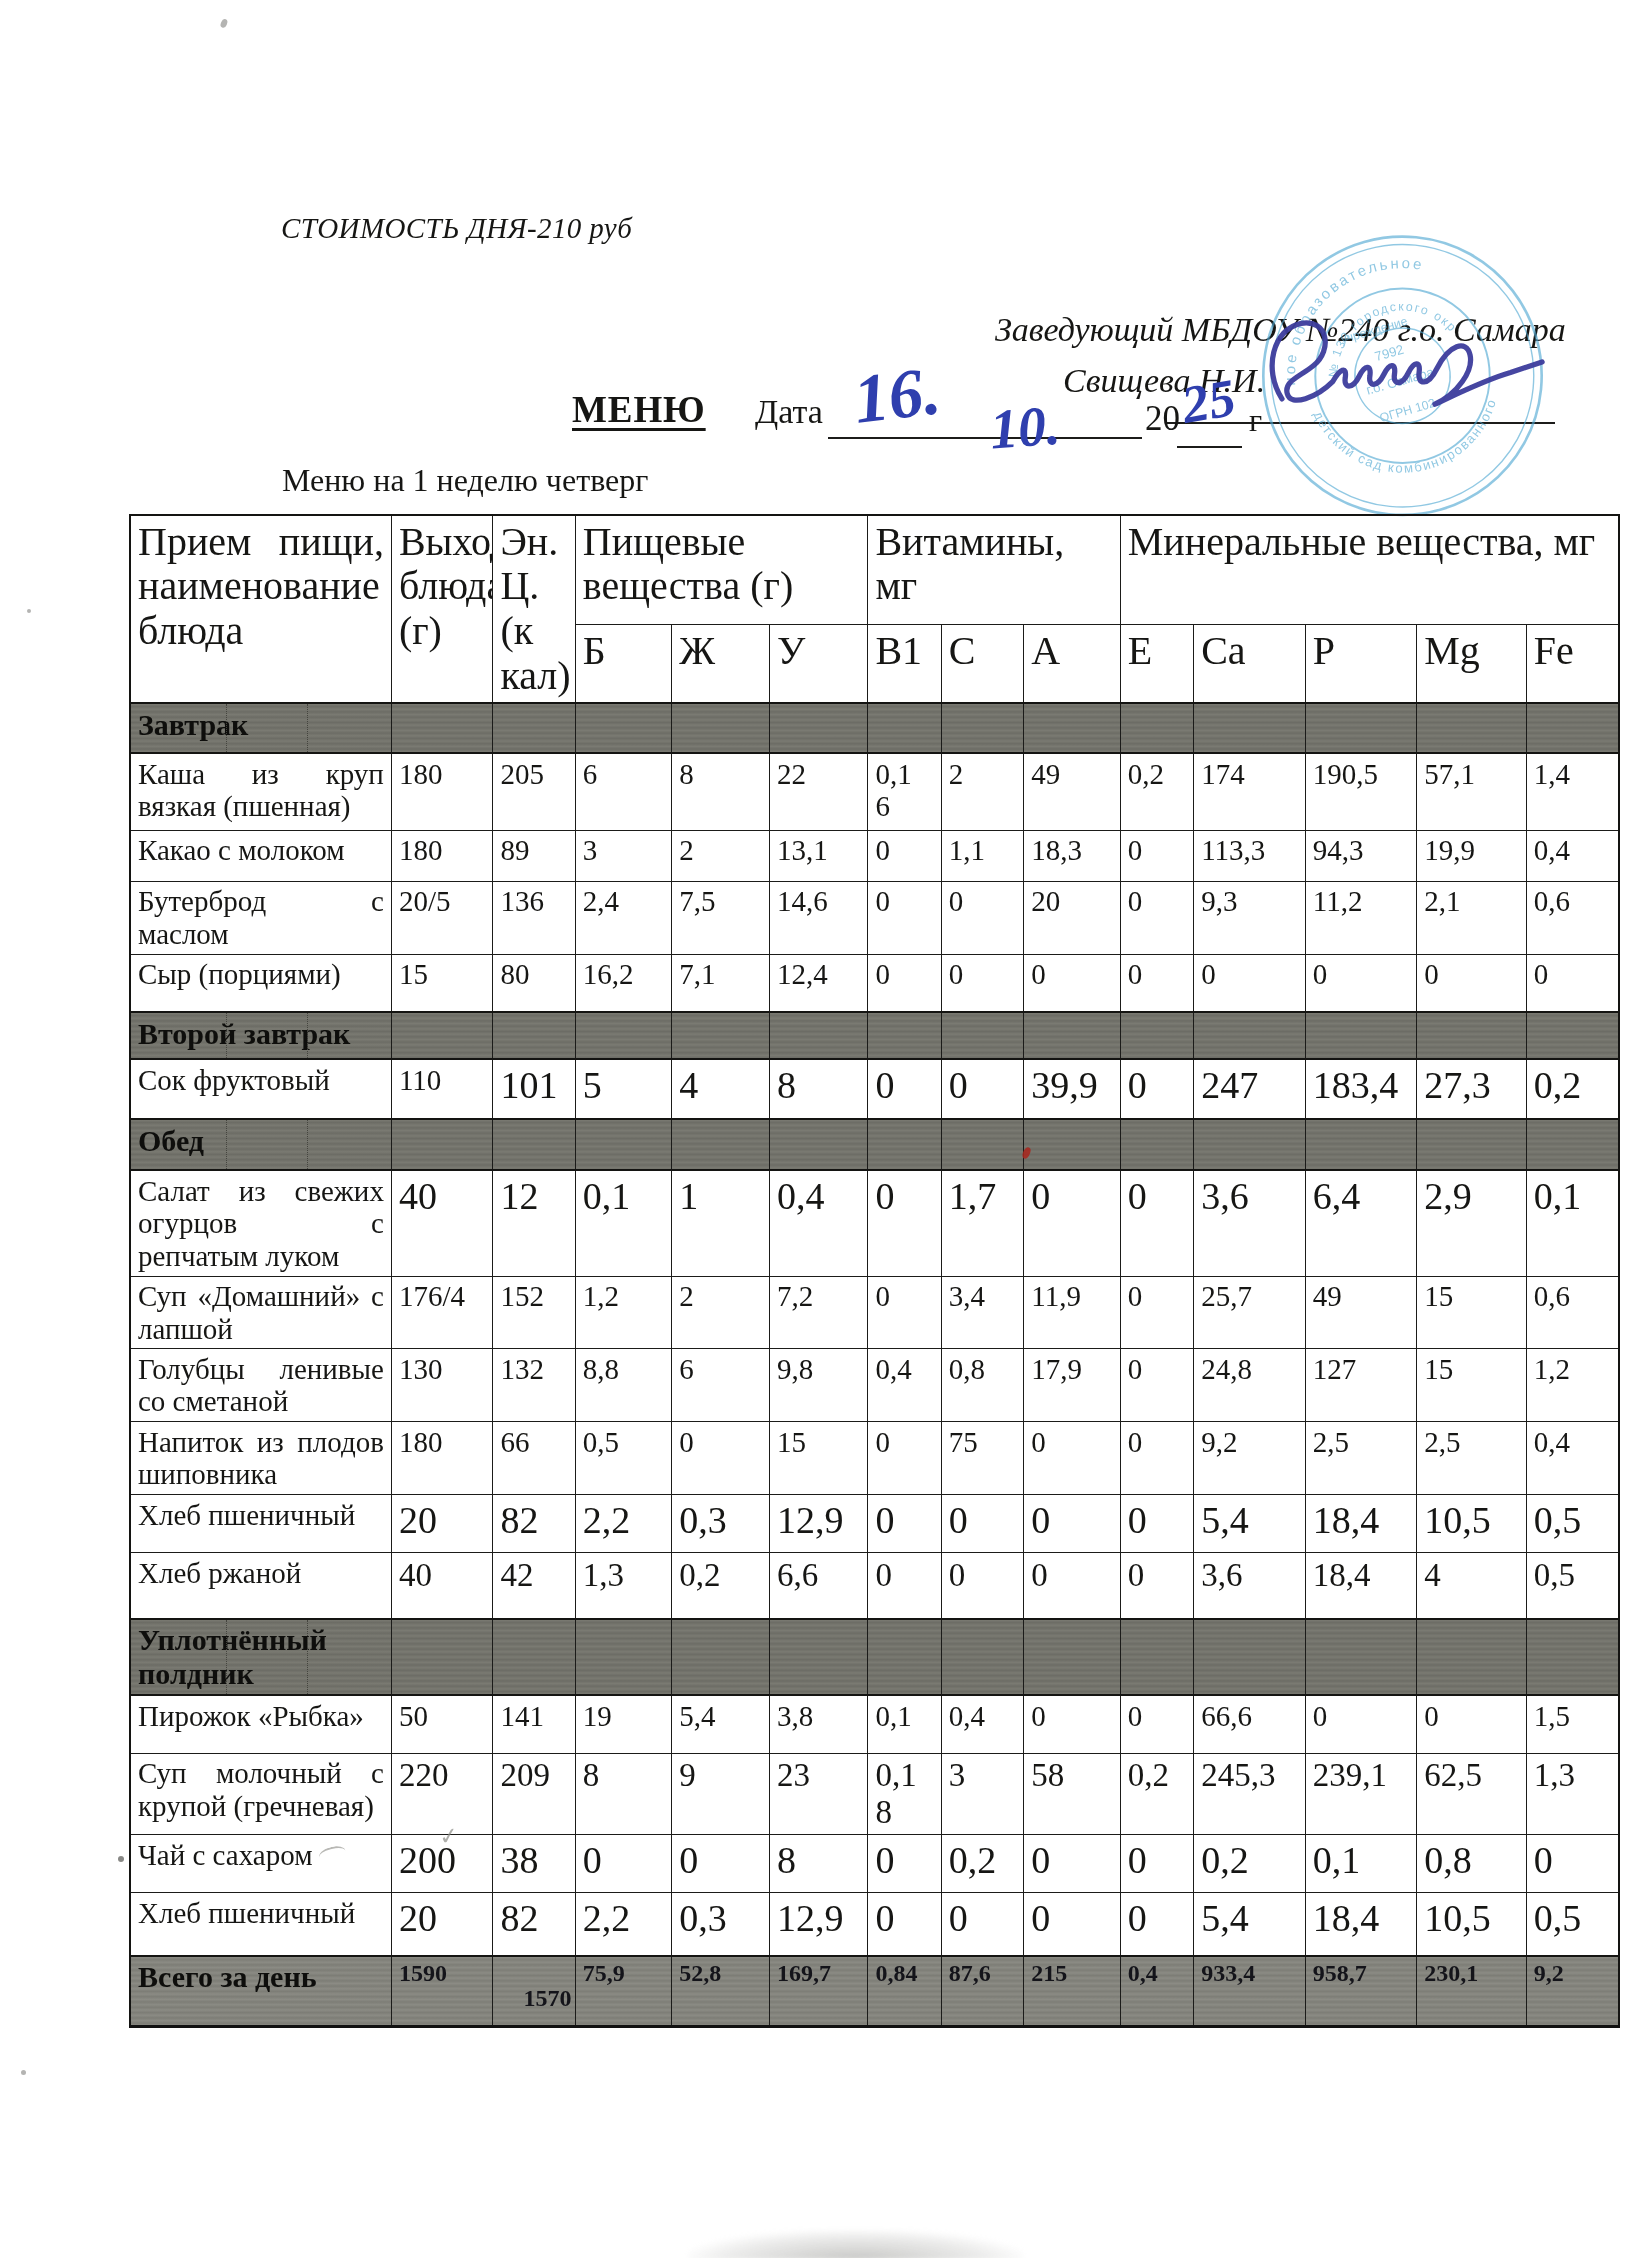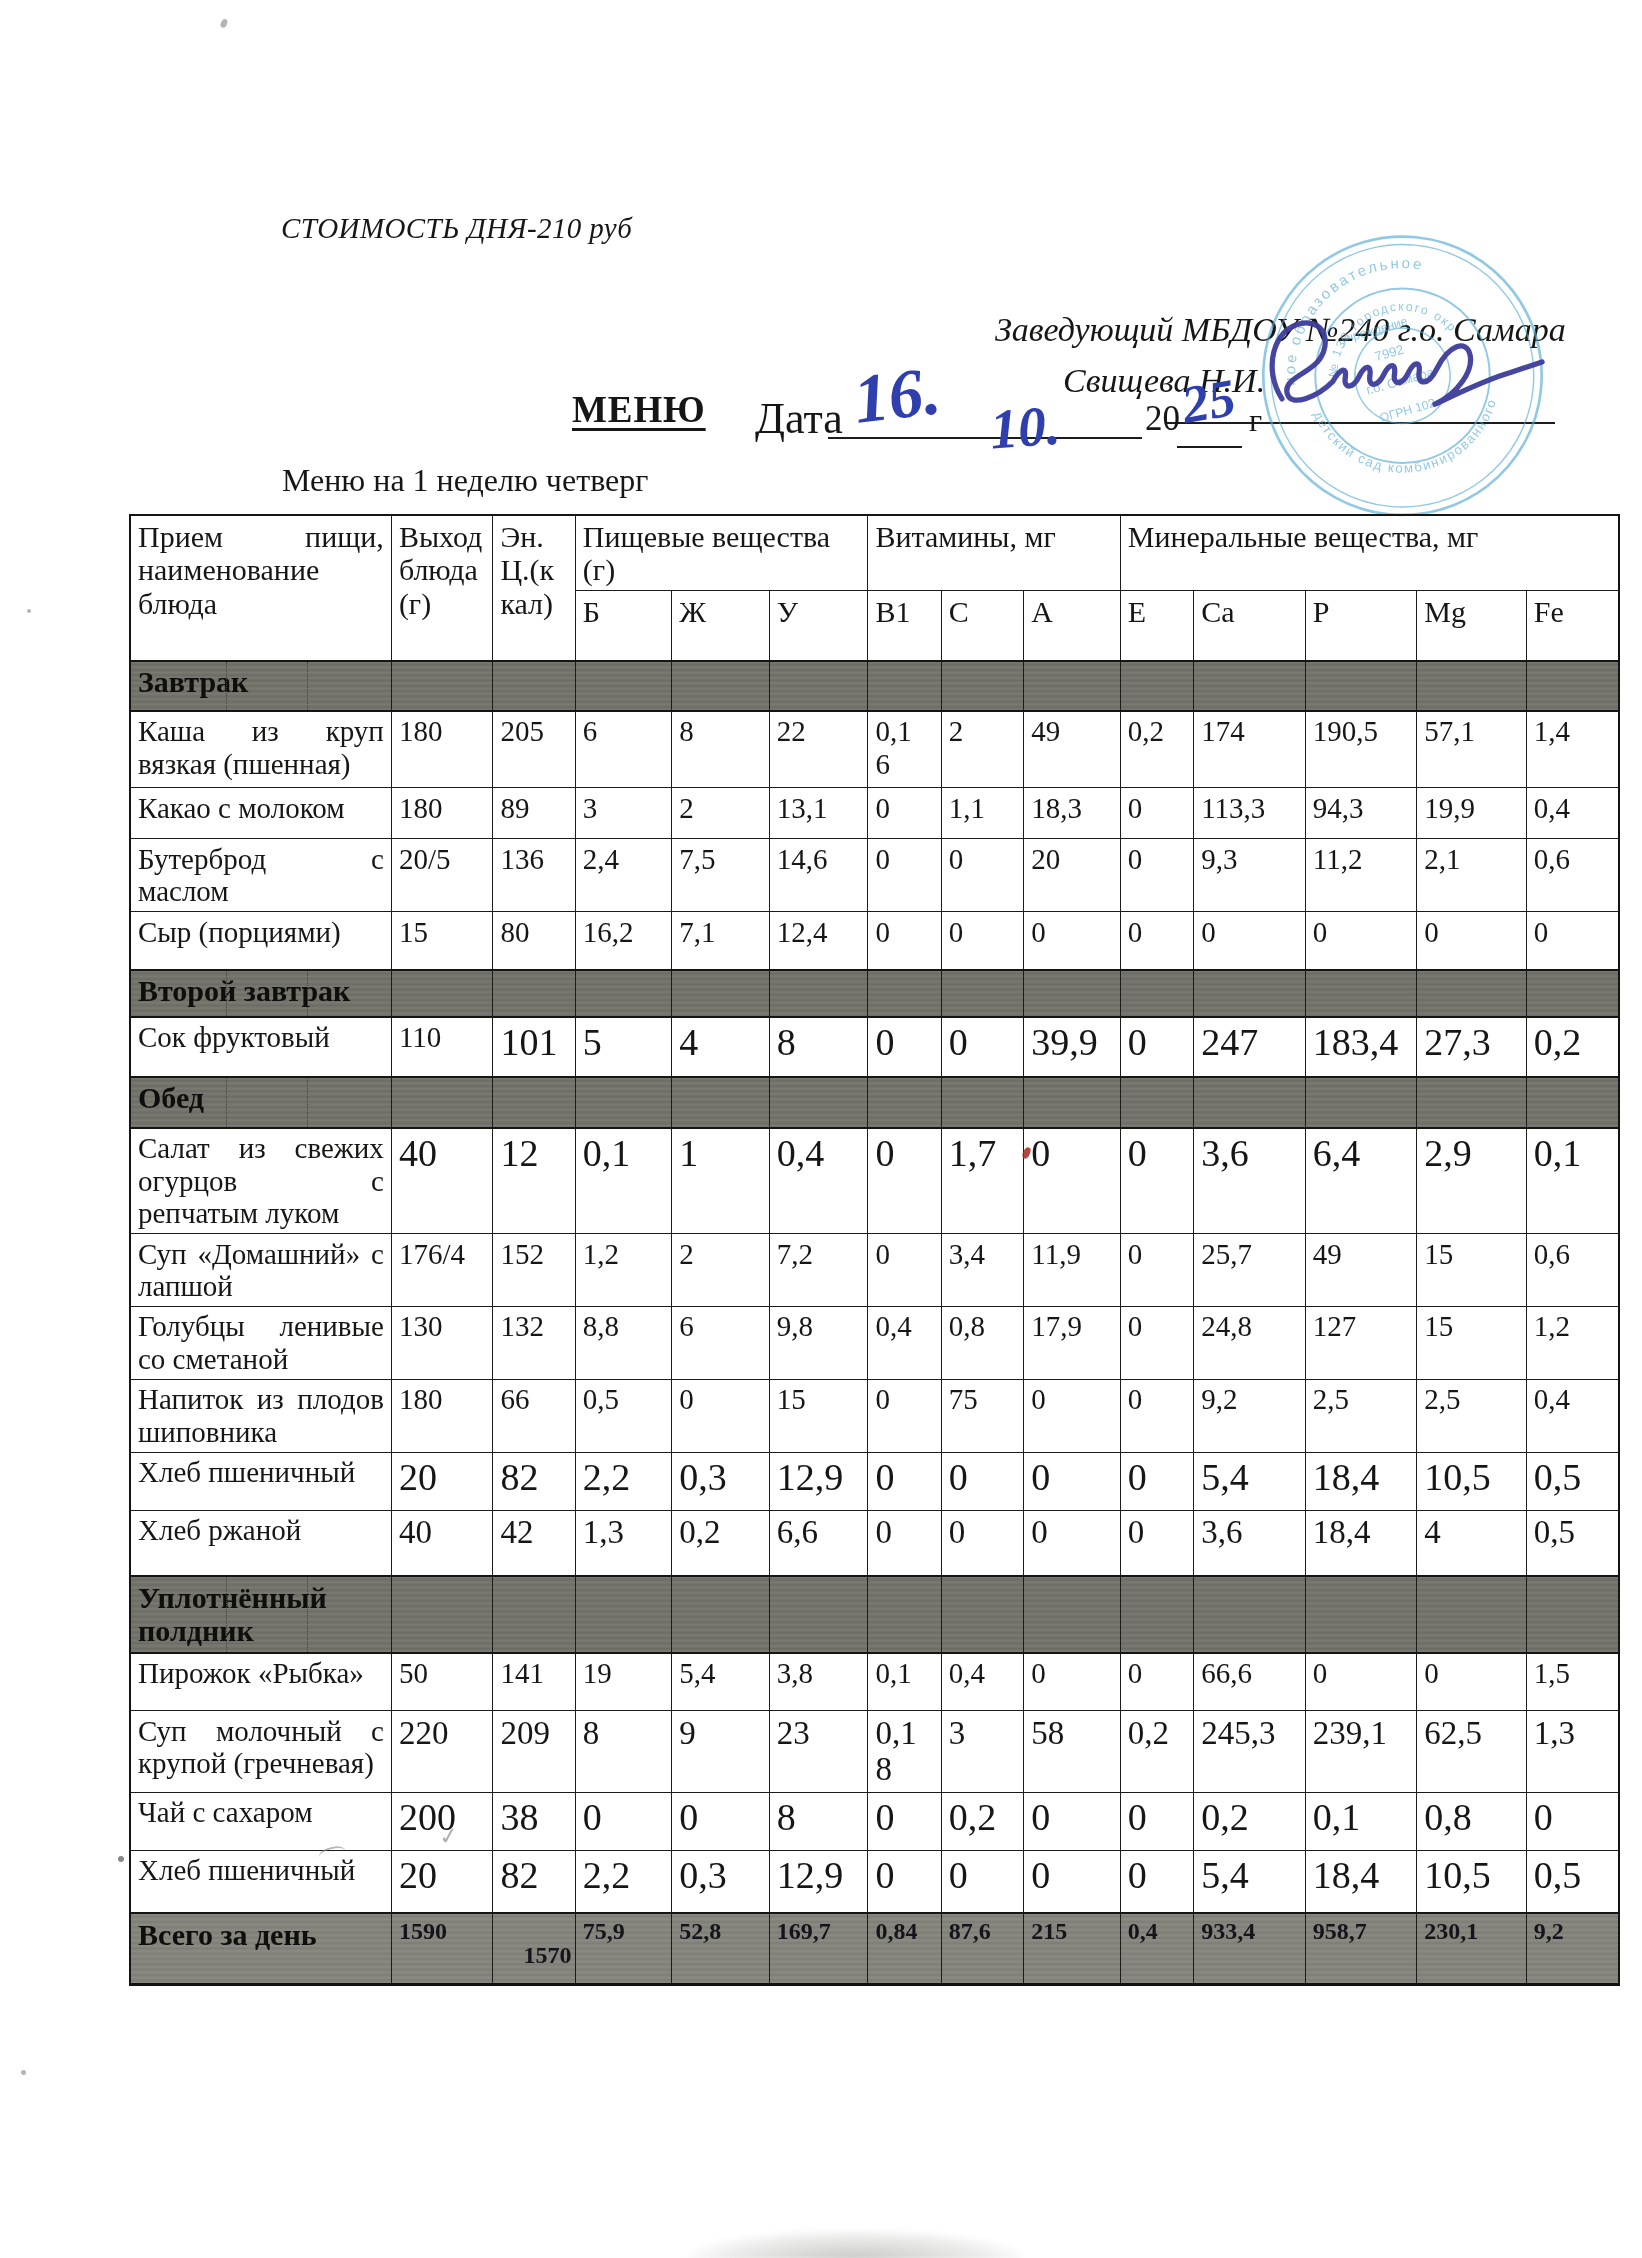--- a/index.html
+++ b/index.html
@@ -7,21 +7,21 @@
         font-family:"Liberation Serif", serif;color:#161614;}
   .abs{position:absolute;}
 
   
   .cost-line{left:281px;top:212px;font-style:italic;font-size:29px;letter-spacing:0.4px;}
   .head-r1{left:995px;top:311px;font-style:italic;font-size:34px;white-space:nowrap;}
   .head-r2{left:1063px;top:362px;font-style:italic;font-size:34px;white-space:nowrap;}
   .sig-underline{left:1165px;top:422px;width:390px;height:0;border-top:2.6px solid #1c1c1a;}
   .menu-title{left:572px;top:388px;font-size:37px;font-weight:bold;letter-spacing:0.9px;
               text-decoration:underline;text-decoration-thickness:2.6px;text-underline-offset:6.2px;}
-  .date-label{left:755px;top:393px;font-size:44px;}
+  .date-label{left:755px;top:393px;font-size:34px;}
   .date-underline{left:828px;top:437px;width:314px;height:0;border-top:2.6px solid #1c1c1a;}
   .date-underline2{left:1177px;top:446px;width:65px;height:0;border-top:2.6px solid #1c1c1a;}
   .hw{color:#2f3fae;font-style:italic;font-weight:bold;font-family:"Liberation Serif",serif;}
   .hw-day{left:854px;top:356px;font-size:69px;transform:rotate(-7deg);}
   .hw-month{left:990px;top:395px;font-size:56px;transform:rotate(-4deg);}
   .year-print{left:1145px;top:399px;font-size:35px;}
   .hw-year{left:1182px;top:371px;font-size:53px;transform:rotate(-10deg);}
   .year-suffix{left:1249px;top:402px;font-size:32px;}
   .cat-line{left:282px;top:423px;font-size:32px;}
   .cat-line b{font-weight:bold;}
@@ -29,21 +29,21 @@
 
   
   .sig-svg{left:1246px;top:311px;}
   .stamp-svg{left:1240px;top:226px;opacity:.62;}
 
   
   .tbl-wrap{left:129px;top:514px;}
   table.mtab{border-collapse:collapse;table-layout:fixed;width:1491px;border:2.6px solid #141412;}
   .mtab th,.mtab td{border:1.8px solid #1b1b19;vertical-align:top;padding:3.5px 7px;
                     line-height:1.12;overflow:hidden;}
-  .mtab thead th{font-weight:normal;text-align:left;font-size:30px;}
+  .mtab thead th{font-weight:normal;text-align:left;font-size:40px;}
   .mtab thead .hname{text-align:justify;}
   .mtab thead tr.sub th{border-bottom:2.6px solid #141412;}
   .mtab td.name{font-size:29px;text-align:justify;}
   .mtab td.v{font-size:29px;}
   .mtab tr.sz-l td.v{font-size:38px;}
   .mtab tr.sz-m td.v{font-size:33px;}
   .mtab tr.sz-l td.v.first-n{font-size:29px;}
   .mtab td.pre{white-space:pre-line;}
   tr.dark td{background:repeating-linear-gradient(180deg,#7a7a72 0px,#6c6c65 2.6px,#7a7a72 5.3px);
              border-left:1.8px dotted #45453f;border-top:2.6px solid #141412;border-bottom:2.6px solid #141412;}

